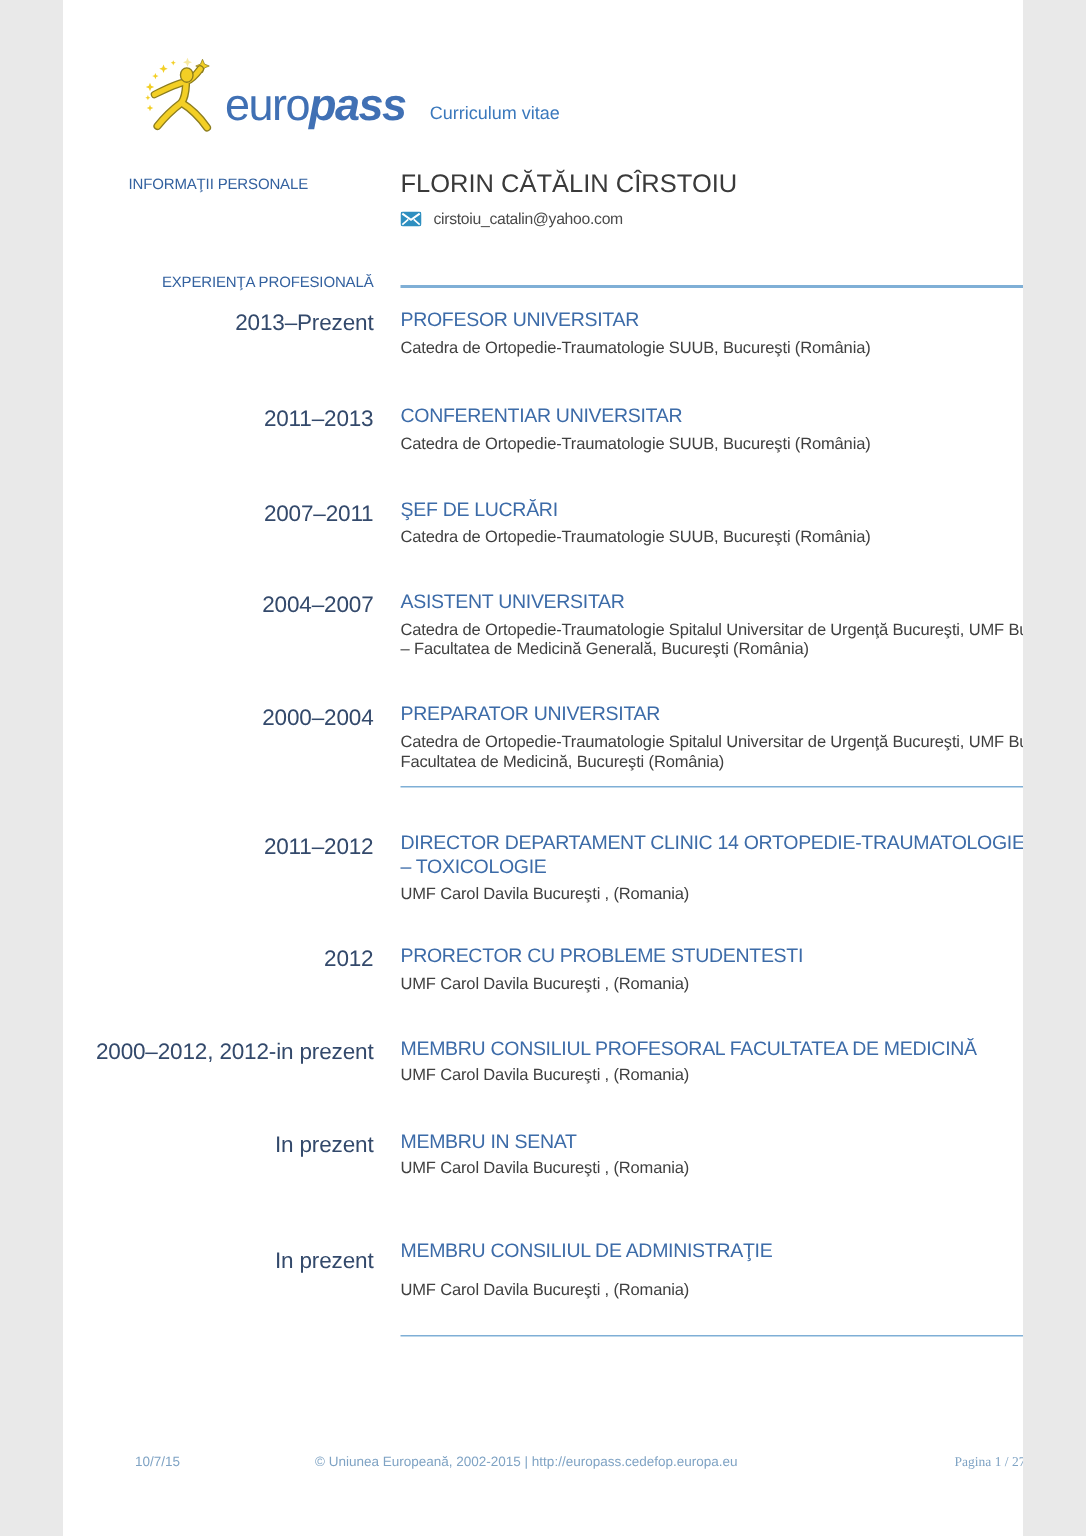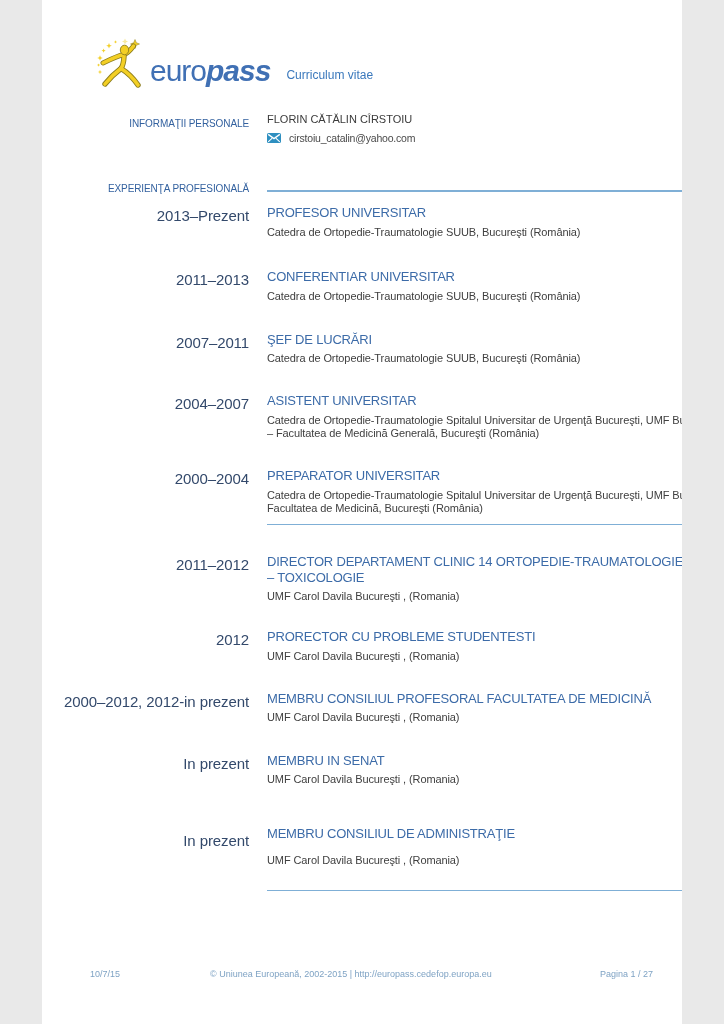--- a/index.html
+++ b/index.html
@@ -21,22 +21,22 @@
   
   .row { display:flex; }
   .col-left  { width:207px; flex:none; text-align:right; }
   .col-right { width:456px; flex:none; margin-left:18px; }
 
   .section-label { font-size:10px; color:#33619f; letter-spacing:-0.1px; }
   .period { font-size:15px; color:#33496b; padding-top:2px; letter-spacing:-0.1px; }
 
   
   .personal { position:absolute; top:113px; left:0; width:724px; }
-  .personal .section-label { padding-top:5px; }
-  .person-name { font-size:11px; color:#3a3a3a; letter-spacing:0; }
+  .personal .section-label { padding-top:5px;text-align:center; }
+  .person-name { font-size:17px; color:#3a3a3a; letter-spacing:0; }
   .email-row { display:flex; align-items:center; margin-top:7px;text-align:center; }
   .email-icon { width:14px; height:10px; flex:none; margin-right:8px; }
   .email-text { font-size:10.5px; color:#4a4a4a; }
 
   
   .experience { position:absolute; top:183px; left:0; width:724px; }
   .header-line { margin-top:7px; border-top:2px solid #7fafd6; position:relative; height:2px; }
   .marker-square { position:absolute; right:-1px; top:-6px; width:9px; height:9px; background:#3f86c0; display:block; }
 
   .entry-title { font-size:13px; line-height:1.2; color:#3c6ba8; letter-spacing:-0.2px; }
@@ -46,21 +46,21 @@
   .divider { border-top:1.5px solid #7fafd6; position:relative; height:2px; }
 
   
   .footer {
     position:absolute; left:48px; top:969px; width:630px;
     display:flex; align-items:baseline;
     font-size:9px; color:#7fa3c4; letter-spacing:0;
   }
   .footer-date { flex:none; width:120px; text-align:left; }
   .footer-copy { flex:1; text-align:left; }
-  .footer-page { flex:none; width:120px; text-align:left; }
+  .footer-page { flex:none; width:120px; text-align:center;font-family:Liberation Serif, serif; }
 </style>
 </head>
 <body>
 
 <div class="page">
 
   <div class="logo-row">
     <svg class="logo-figure" viewBox="0 0 52 52" aria-hidden="true">
 
       <g fill="#f3cf25">

